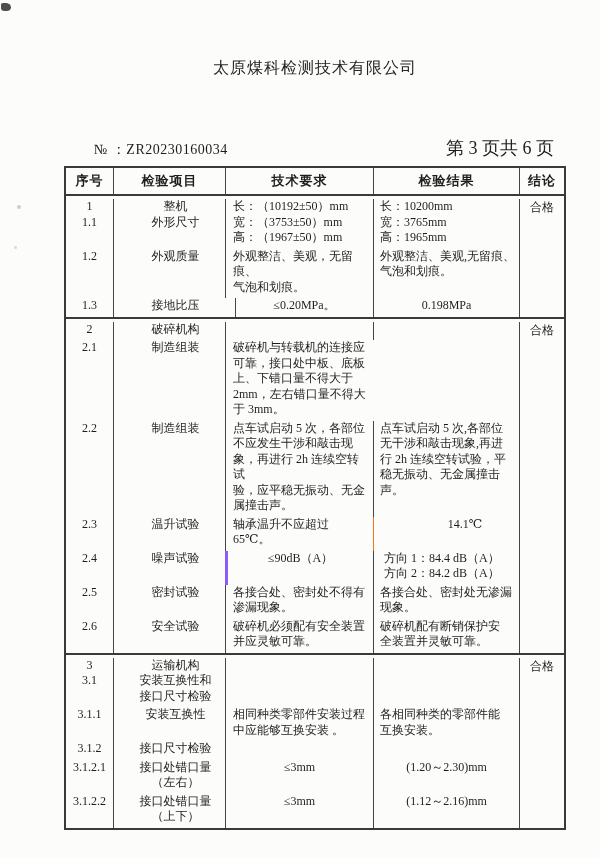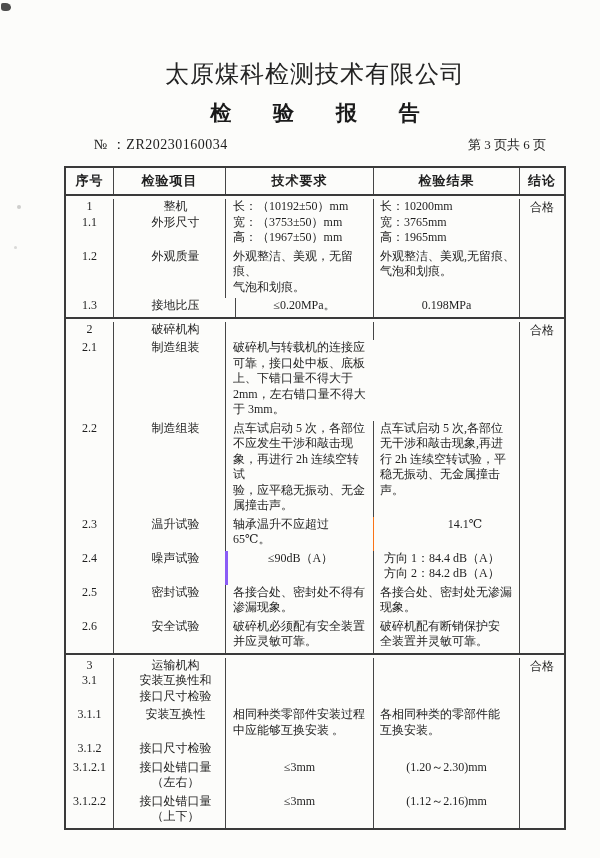--- a/index.html
+++ b/index.html
@@ -13,36 +13,36 @@
     color: #1e1e1e;
     overflow: hidden;
   }
   
   .speck-corner { position:absolute; left:1px; top:3px; width:10px; height:8px; background:#2e2e2e; border-radius:2px 60% 50% 40%; opacity:.85; }
   .dot-1 { position:absolute; left:17px; top:205px; width:4px; height:4px; background:#777; border-radius:50%; opacity:.35; }
   .dot-2 { position:absolute; left:14px; top:246px; width:3px; height:3px; background:#888; border-radius:50%; opacity:.3; }
 
   .company {
     position:absolute; top:58px; left:64px; width:502px;
-    text-align:center; font-size:24px; letter-spacing:1px; color:#242424;
+    text-align:center; font-size:16px; letter-spacing:1px; color:#242424;
   }
   .report-title {
     position:absolute; top:99px; left:64px; width:502px;
     text-align:center; font-size:21px; font-weight:600;
     letter-spacing:18px; padding-left:18px;
     font-family: "Liberation Sans", "DejaVu Sans", sans-serif;
     color:#1a1a1a;
   }
   .meta-row {
     position:absolute; top:136px; left:64px; width:502px;
     display:flex; justify-content:space-between; align-items:baseline;
     font-size:14px;
   }
   .report-no { margin-left:30px; letter-spacing:.5px; }
-  .page-info { margin-right:20px; font-size:13px; }
+  .page-info { margin-right:12px; font-size:18px; }
 
   .insp-table {
     position:absolute; top:166px; left:64px; width:502px;
     border:2px solid #3a3a3a;
     font-size:12px; line-height:15.5px;
   }
   .thead {
     display:grid;
     grid-template-columns:47px 112px 148px 146px 1fr;
     height:26px;
@@ -71,21 +71,20 @@
 </style>
 </head>
 <body>
 
 <div class="page">
   <div class="speck-corner"></div>
   <div class="dot-1"></div>
   <div class="dot-2"></div>
 
   <div class="company">太原煤科检测技术有限公司</div>
-  <div class="report-title">检 验 报 告</div>
 
   <div class="meta-row">
     <div class="report-no"><span>№ ：</span><span>ZR20230160034</span></div>
     <div class="page-info">第 3 页共 6 页</div>
   </div>
 
   <div class="insp-table">
 
     <div class="thead">
       <div class="hcell">序号</div>

